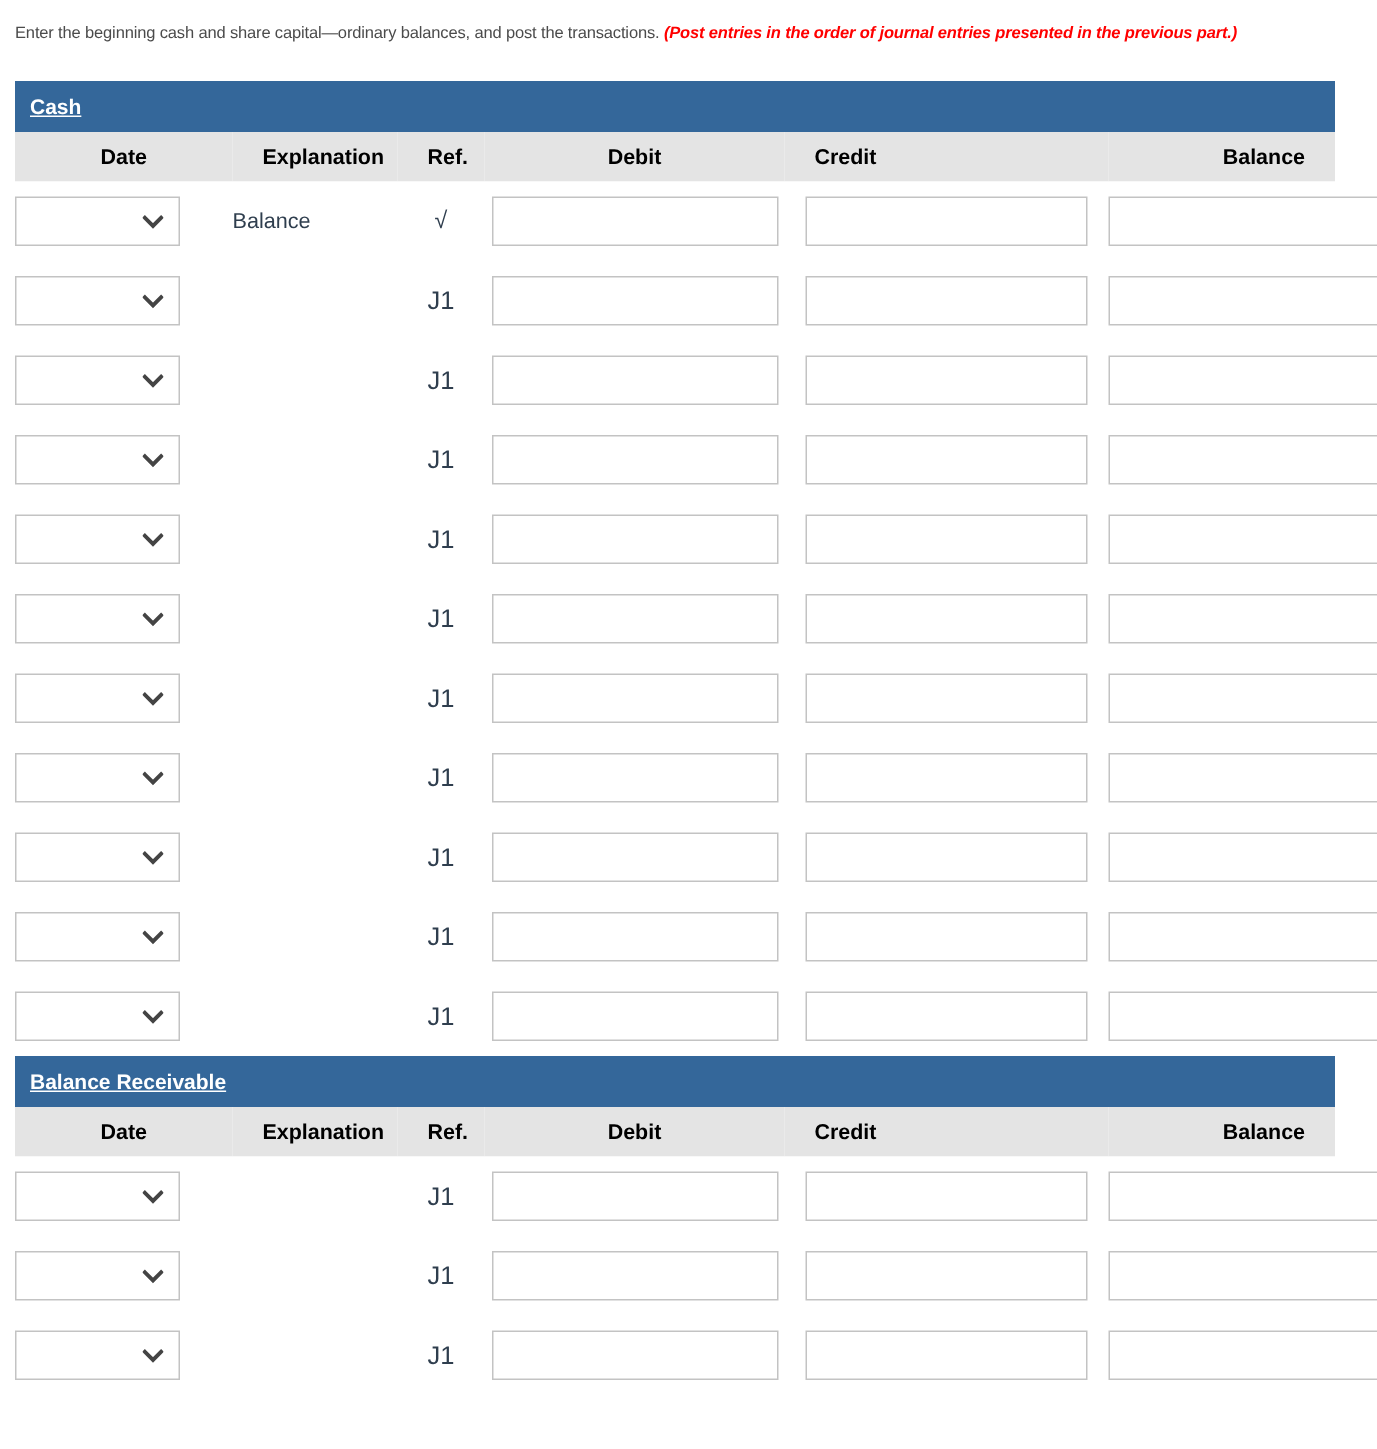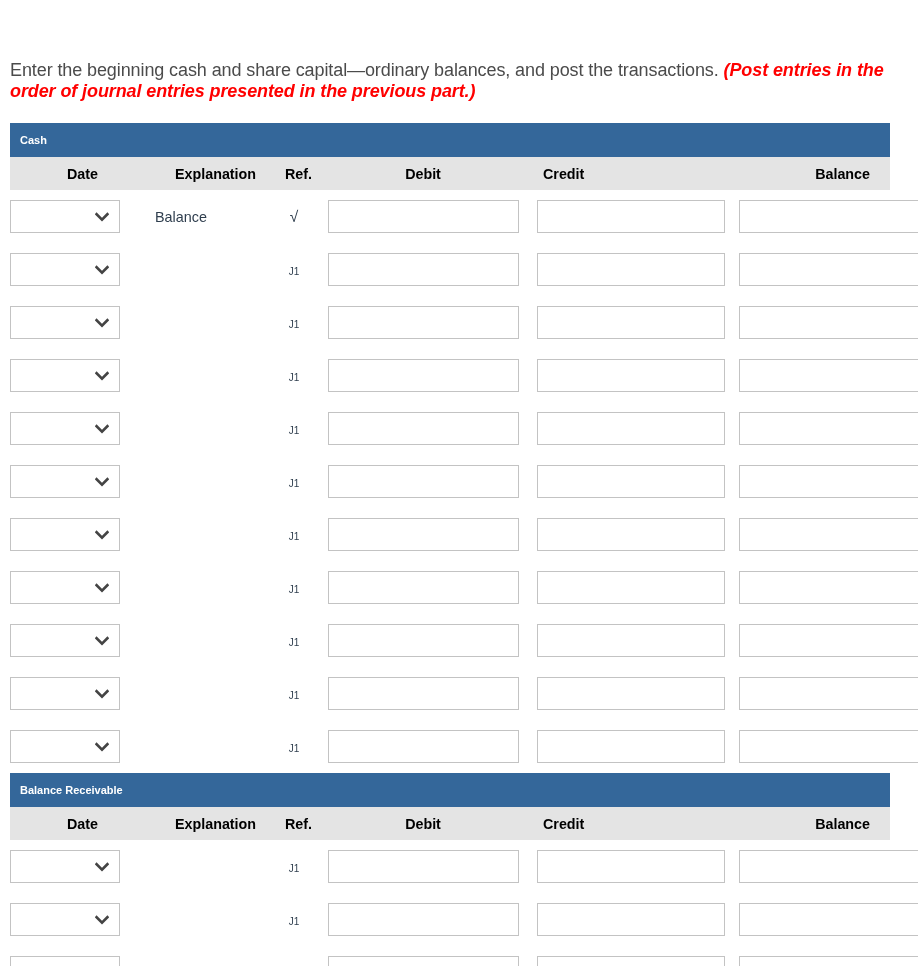--- a/index.html
+++ b/index.html
@@ -17,51 +17,51 @@
     position: relative;
     width: 918px;
     height: 966px;
     overflow: hidden;
     background: #ffffff;
   }
 
   
   .instructions {
     padding: 12px 20px 0 10px;
-    font-size: 18px;
+    font-size: 11px;
     line-height: 21px;
     color: #4a4a4a;
     letter-spacing: -0.1px;
-    margin-top: 48px;
   }
   .instructions .normal { color: #4b4b4b; }
   .instructions .emphasis {
     color: #ff0000;
     font-weight: bold;
     font-style: italic;
   }
 
   
   .ledger {
     margin: 0 0 0 10px;
     width: 880px;
     position: relative;
   }
   .ledger.first { margin-top: 21px; }
 
   .ledger-title {
     background: #34679a;
     color: #ffffff;
-    font-size: 11px;
+    font-size: 14px;
     font-weight: bold;
     height: 34px;
     line-height: 34px;
     padding-left: 10px;
     white-space: nowrap;
     overflow: hidden;
+    text-decoration: underline;
   }
 
   table.ledger-table {
     border-collapse: collapse;
     table-layout: fixed;
     width: 880px;
   }
 
   table.ledger-table thead th {
     background: #e4e4e4;
@@ -127,21 +127,21 @@
   }
   .date-select .chev svg { display: block; }
 
   
   .expl-text {
     font-size: 14.4px;
     color: #2f3e4e;
     white-space: nowrap;
   }
   .ref-text {
-    font-size: 10px;
+    font-size: 17px;
     color: #2f3e4e;
     white-space: nowrap;
   }
   .ref-text.check { font-size: 15.5px; }
 
   
   .amt-input {
     display: inline-block;
     height: 33px;
     border: 1px solid #c3c3c3;

